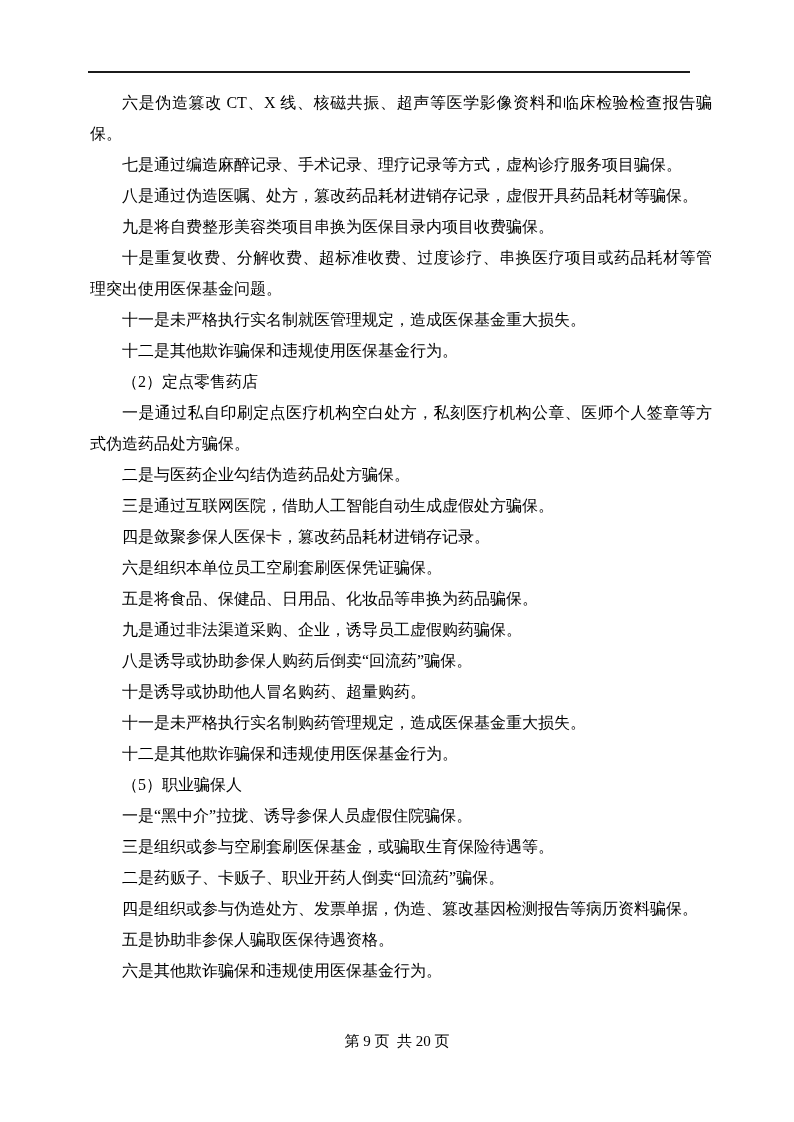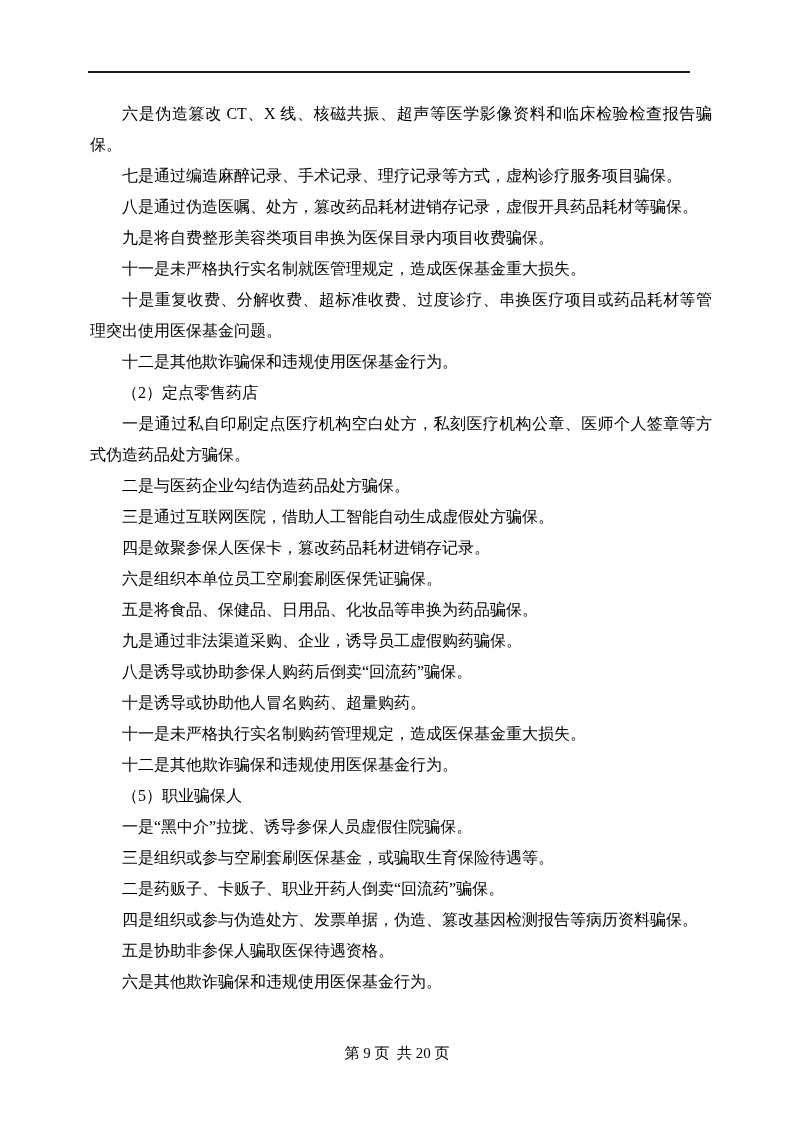--- a/index.html
+++ b/index.html
@@ -24,58 +24,57 @@
     position: absolute;
     left: 88px;
     top: 71px;
     width: 602px;
     height: 0;
     border-top: 2px solid #1b1b1b;
   }
   .content {
     position: absolute;
     left: 90px;
-    top: 98px;
+    top: 87px;
     width: 622px;
     font-size: 16px;
     line-height: 31px;
     text-align: justify;
     letter-spacing: 0;
   }
   .content p {
     margin: 0;
     padding: 0;
     text-indent: 2em;
   }
   .footer {
     position: absolute;
     left: 0;
     top: 1032px;
     width: 100%;
     text-align: center;
     font-size: 15px;
     line-height: 18px;
-    margin-top: 12px;
   }
   .page-indicator {
     white-space: pre;
   }
 </style>
 </head>
 <body>
 
 <div class="page">
   <div class="header-rule"></div>
   <main class="content">
       <p>六是伪造篡改 CT、X 线、核磁共振、超声等医学影像资料和临床检验检查报告骗保。</p>
       <p>七是通过编造麻醉记录、手术记录、理疗记录等方式，虚构诊疗服务项目骗保。</p>
       <p>八是通过伪造医嘱、处方，篡改药品耗材进销存记录，虚假开具药品耗材等骗保。</p>
       <p>九是将自费整形美容类项目串换为医保目录内项目收费骗保。</p>
+      <p>十是重复收费、分解收费、超标准收费、过度诊疗、串换医疗项目或药品耗材等管理突出使用医保基金问题。</p>
       <p>十一是未严格执行实名制就医管理规定，造成医保基金重大损失。</p>
-      <p>十是重复收费、分解收费、超标准收费、过度诊疗、串换医疗项目或药品耗材等管理突出使用医保基金问题。</p>
       <p>十二是其他欺诈骗保和违规使用医保基金行为。</p>
       <p>（2）定点零售药店</p>
       <p>一是通过私自印刷定点医疗机构空白处方，私刻医疗机构公章、医师个人签章等方式伪造药品处方骗保。</p>
       <p>二是与医药企业勾结伪造药品处方骗保。</p>
       <p>三是通过互联网医院，借助人工智能自动生成虚假处方骗保。</p>
       <p>四是敛聚参保人医保卡，篡改药品耗材进销存记录。</p>
       <p>六是组织本单位员工空刷套刷医保凭证骗保。</p>
       <p>五是将食品、保健品、日用品、化妆品等串换为药品骗保。</p>
       <p>九是通过非法渠道采购、企业，诱导员工虚假购药骗保。</p>
       <p>八是诱导或协助参保人购药后倒卖“回流药”骗保。</p>

